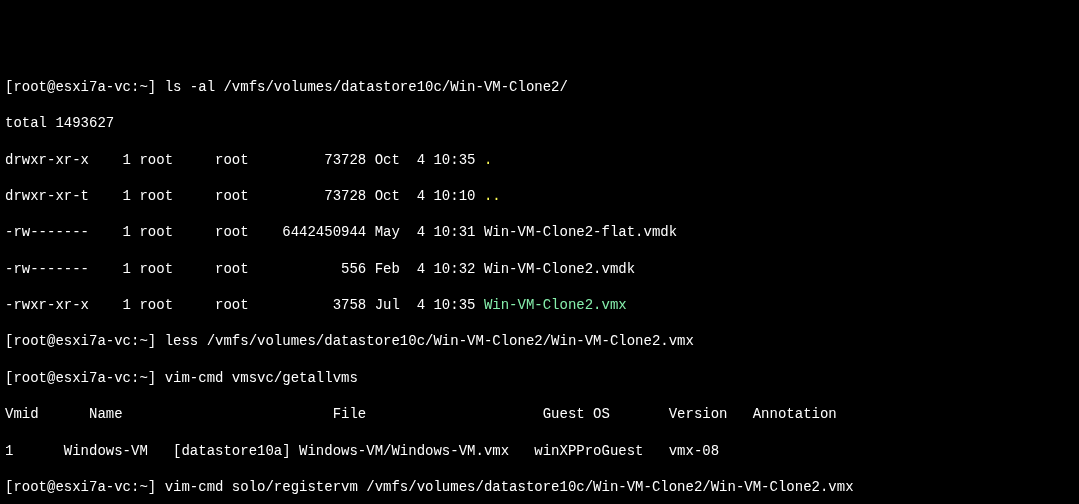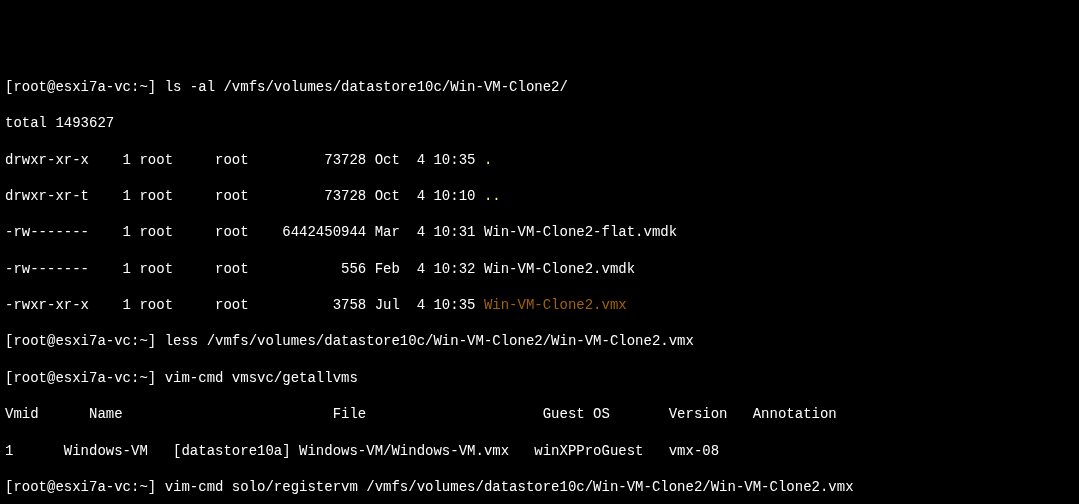--- a/index.html
+++ b/index.html
@@ -7,33 +7,33 @@
       padding: 5px;
       background: #000;
       color: #fff;
       font-family: "Courier New", Courier, monospace;
       font-size: 14px;
       line-height: 1.3;
       white-space: pre;
       overflow: auto;
     }
     .yellow { color: #ffff55; }
-    .green { color: #a16207; margin-top: 28px; }
+    .green { color: #86efac; margin-top: 28px; }
     .line { white-space: pre; }
   </style>
 </head>
 <body>
 
 
 
 <div class="line">[root@esxi7a-vc:~] ls -al /vmfs/volumes/datastore10c/Win-VM-Clone2/</div>
 <div class="line">total 1493627</div>
 <div class="line"><span>drwxr-xr-x    1 root     root         73728 Oct  4 10:35 </span><span class="yellow">.</span></div>
 <div class="line"><span>drwxr-xr-t    1 root     root         73728 Oct  4 10:10 </span><span class="yellow">..</span></div>
-<div class="line">-rw-------    1 root     root    6442450944 Mar  4 10:31 Win-VM-Clone2-flat.vmdk</div>
+<div class="line">-rw-------    1 root     root    6442450944 May  4 10:31 Win-VM-Clone2-flat.vmdk</div>
 <div class="line">-rw-------    1 root     root           556 Feb  4 10:32 Win-VM-Clone2.vmdk</div>
 <div class="line"><span>-rwxr-xr-x    1 root     root          3758 Jul  4 10:35 </span><span class="green">Win-VM-Clone2.vmx</span></div>
 <div class="line">[root@esxi7a-vc:~] less /vmfs/volumes/datastore10c/Win-VM-Clone2/Win-VM-Clone2.vmx</div>
 <div class="line">[root@esxi7a-vc:~] vim-cmd vmsvc/getallvms</div>
 <div class="line">Vmid      Name                         File                     Guest OS       Version   Annotation</div>
 <div class="line">1      Windows-VM   [datastore10a] Windows-VM/Windows-VM.vmx   winXPProGuest   vmx-08</div>
 <div class="line">[root@esxi7a-vc:~] vim-cmd solo/registervm /vmfs/volumes/datastore10c/Win-VM-Clone2/Win-VM-Clone2.vmx</div>
 
 
 

